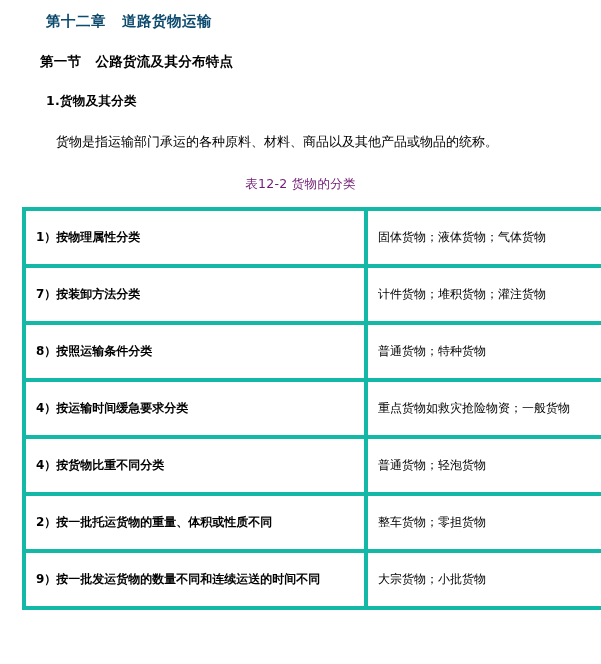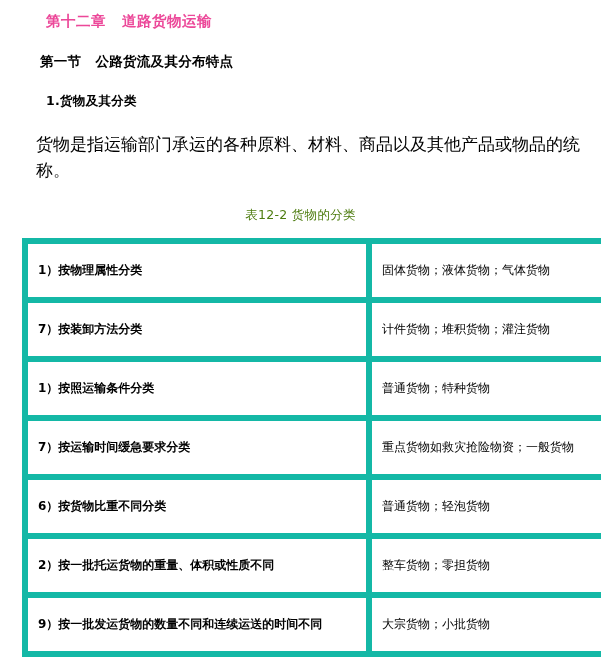--- a/index.html
+++ b/index.html
@@ -17,21 +17,21 @@
   .page {
     position: relative;
     width: 601px;
     height: 664px;
     box-sizing: border-box;
     padding: 0;
   }
   .h-chapter {
     font-size: 14.5px;
     font-weight: bold;
-    color: #ec4899;
+    color: #0c4a6e;
     margin: 12px 0 0 46px;
     letter-spacing: 0.5px;
   }
   .h-chapter .gap {
     display: inline-block;
     width: 16px;
   }
   .h-section {
     font-size: 13.5px;
     font-weight: bold;
@@ -51,40 +51,40 @@
     letter-spacing: 0.3px;
   }
   .h-sub2 {
     font-size: 12.5px;
     font-weight: bold;
     color: #000000;
     margin: 22px 0 0 46px;
     letter-spacing: 0.3px;
   }
   .para {
-    font-size: 17px;
+    font-size: 13px;
     color: #000000;
-    margin: 22px 0 0 36px;
+    margin: 22px 0 0 56px;
     line-height: 1.5;
   }
   .table-caption {
     font-size: 12.5px;
-    color: #4d7c0f;
+    color: #701a75;
     text-align: center;
     margin: 24px 0 0 0;
     letter-spacing: 0.3px;
   }
   table.classification {
     border-collapse: collapse;
     width: 555px;
     margin: 14px 0 0 22px;
     table-layout: fixed;
   }
   table.classification td {
-    border: 6px solid #14b8a6;
+    border: 4px solid #14b8a6;
     font-size: 12px;
     color: #000000;
     padding: 0 10px;
     height: 53px;
     vertical-align: middle;
     line-height: 1.4;
   }
   table.classification td.col-criteria {
     width: 318px;
     font-weight: bold;
@@ -118,29 +118,29 @@
     <tbody>
       <tr>
         <td class="col-criteria">1）按物理属性分类</td>
         <td class="col-types">固体货物；液体货物；气体货物</td>
       </tr>
       <tr>
         <td class="col-criteria">7）按装卸方法分类</td>
         <td class="col-types">计件货物；堆积货物；灌注货物</td>
       </tr>
       <tr>
-        <td class="col-criteria">1）按照运输条件分类</td>
+        <td class="col-criteria">8）按照运输条件分类</td>
         <td class="col-types">普通货物；特种货物</td>
       </tr>
       <tr>
-        <td class="col-criteria">7）按运输时间缓急要求分类</td>
+        <td class="col-criteria">4）按运输时间缓急要求分类</td>
         <td class="col-types">重点货物如救灾抢险物资；一般货物</td>
       </tr>
       <tr>
-        <td class="col-criteria">6）按货物比重不同分类</td>
+        <td class="col-criteria">4）按货物比重不同分类</td>
         <td class="col-types">普通货物；轻泡货物</td>
       </tr>
       <tr>
         <td class="col-criteria">2）按一批托运货物的重量、体积或性质不同</td>
         <td class="col-types">整车货物；零担货物</td>
       </tr>
       <tr>
         <td class="col-criteria">9）按一批发运货物的数量不同和连续运送的时间不同</td>
         <td class="col-types">大宗货物；小批货物</td>
       </tr>

